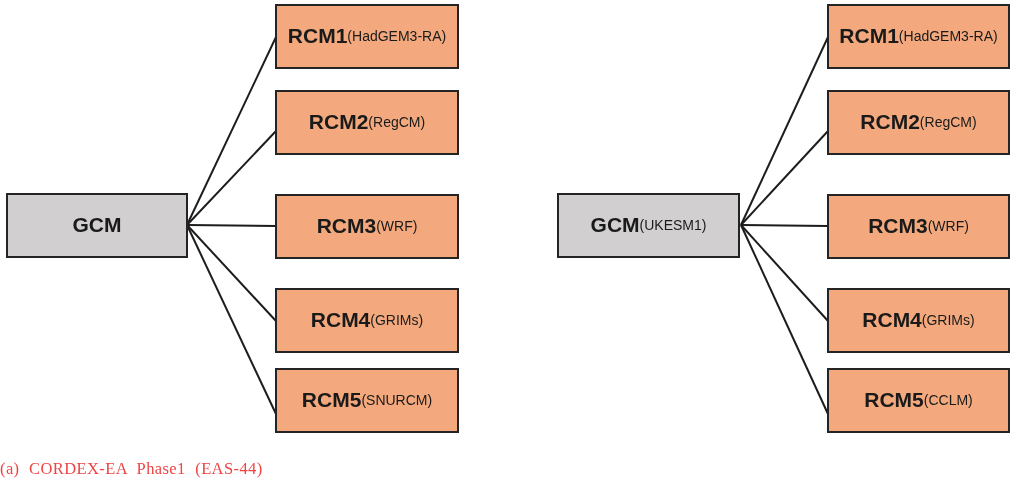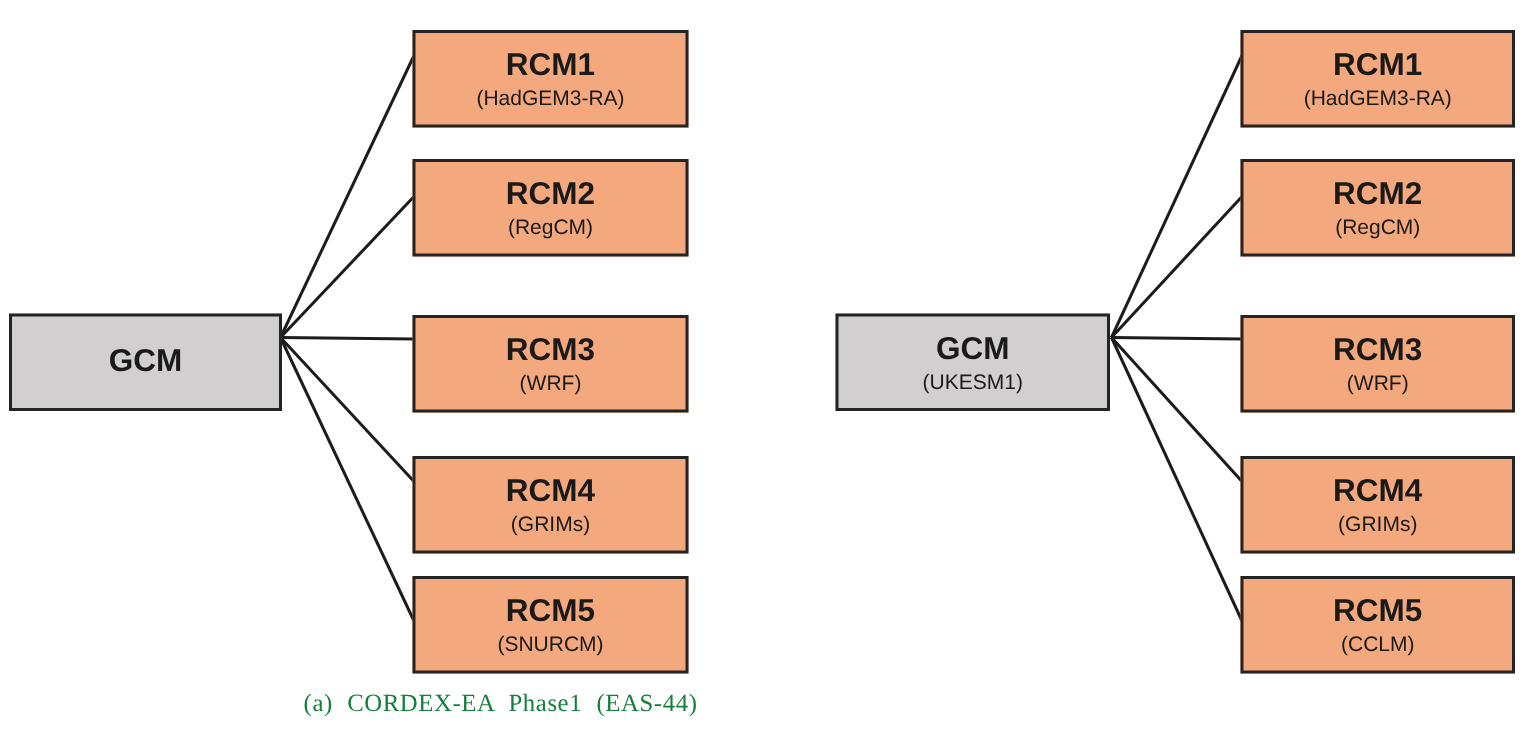--- a/index.html
+++ b/index.html
@@ -33,26 +33,25 @@
   .links line {
     stroke: #1c1c1c;
     stroke-width: 2;
   }
 
   .node {
     position: absolute;
     box-sizing: border-box;
     border: 2px solid #242424;
     display: flex;
-    flex-direction: column;
+    flex-direction: row;
     align-items: center;
     justify-content: center;
     text-align: center;
     line-height: 1.25;
-    margin-top: 16px;
   }
   .gcm-box {
     background: #d1cfcf;
     width: 182px;
     height: 65px;
     top: 193px;
     align-items: center;
   }
   .panel-a .gcm-box { left: 6px; }
   .panel-b .gcm-box { left: 47px; width: 183px; }
@@ -77,24 +76,24 @@
   }
   .box-subtitle {
     font-size: 14px;
     color: #1a1a1a;
   }
 
   .caption {
     position: absolute;
     top: 459px;
     height: 24px;
-    text-align: right;
+    text-align: left;
     font-family: "Liberation Serif", serif;
     font-size: 16.5px;
-    color: #15803d;
+    color: #ef4444;
     word-spacing: 5px;
     letter-spacing: 0.4px;
     white-space: nowrap;
   }
   .panel-a .caption { left: 0; width: 465px; }
   .panel-b .caption { left: 47px; width: 455px; }
 </style>
 </head>
 <body>
 

